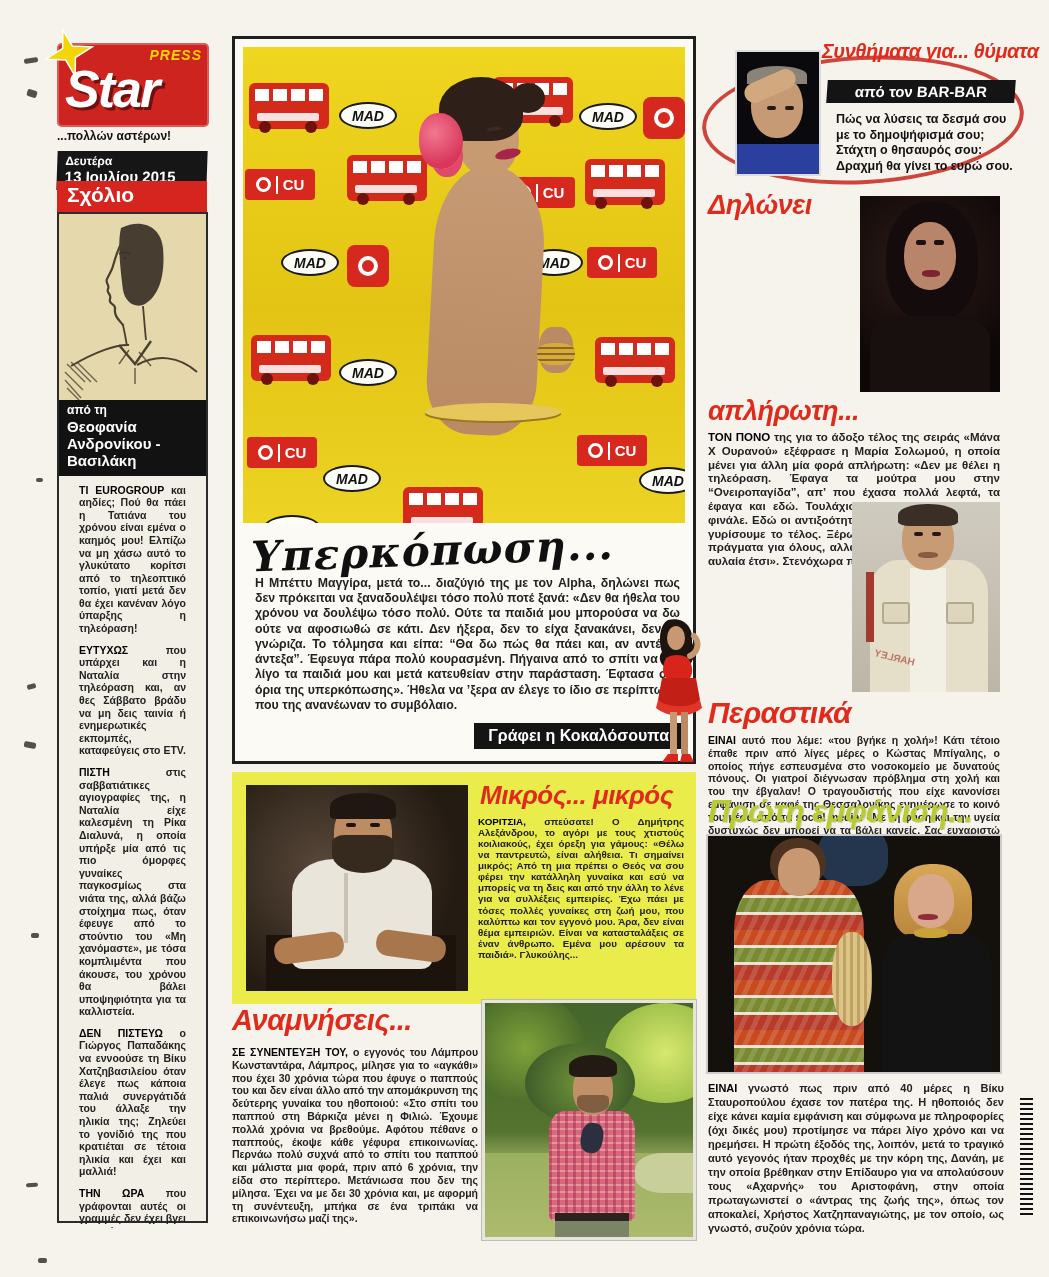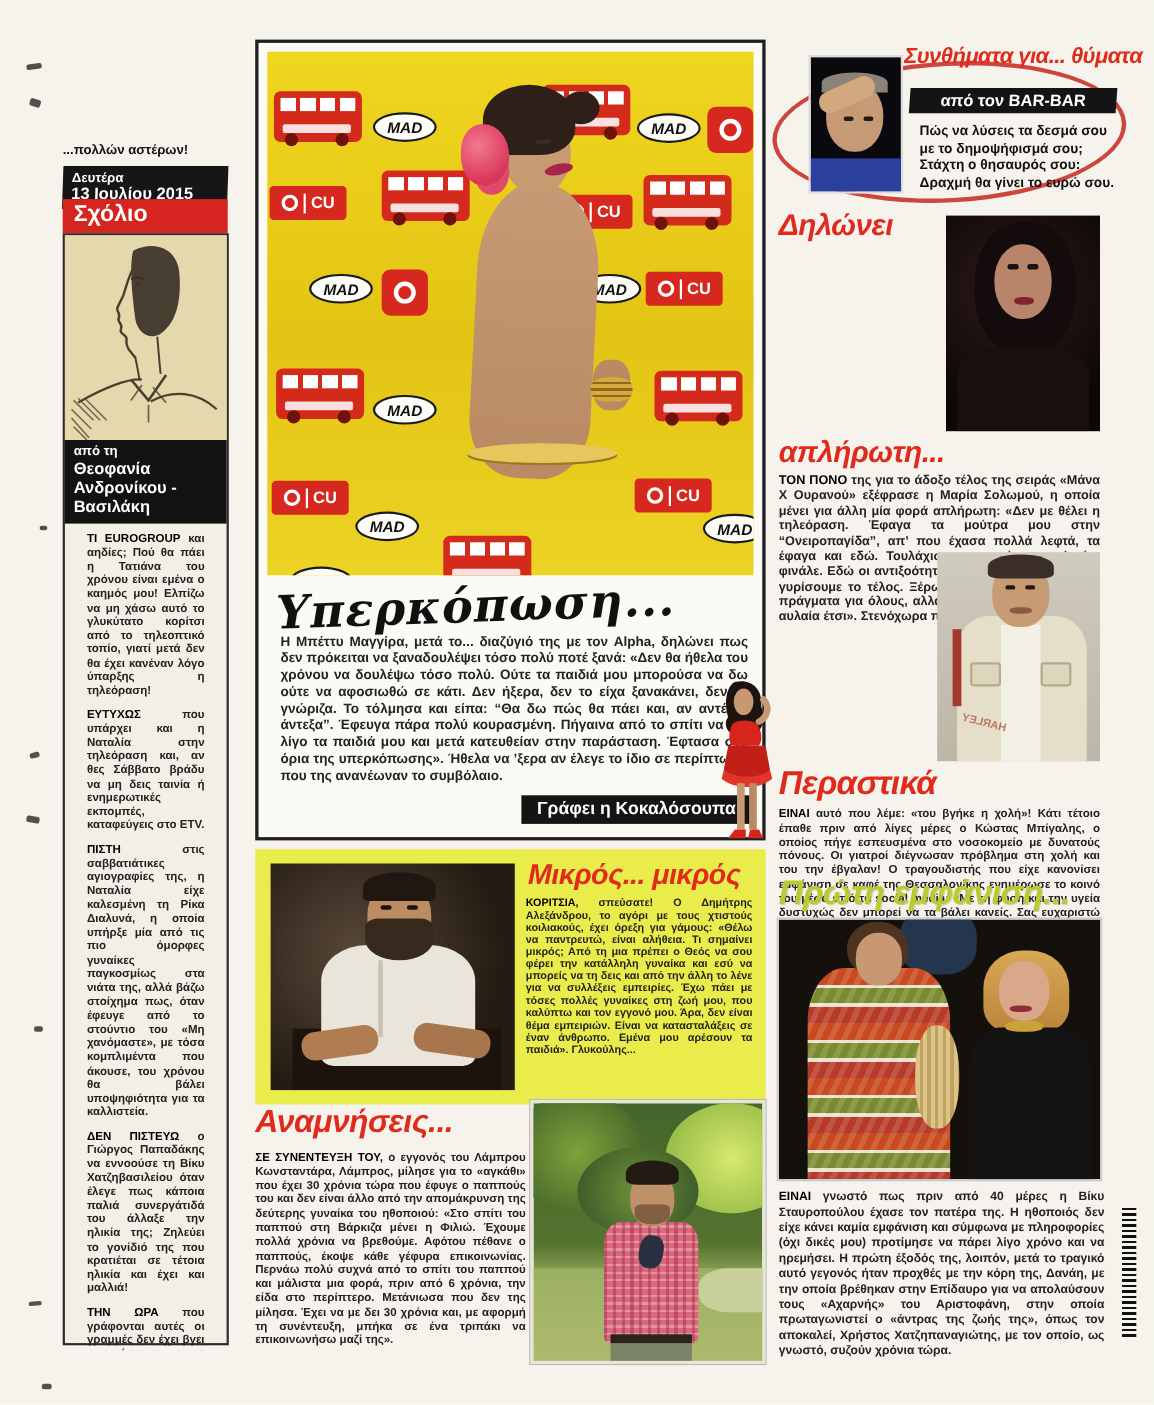--- a/index.html
+++ b/index.html
@@ -85,20 +85,27 @@
 
   <div class="speck" style="left:24px;top:58px;width:14px;height:5px;transform:rotate(-8deg)"></div>
   <div class="speck" style="left:27px;top:90px;width:10px;height:7px;transform:rotate(18deg)"></div>
   <div class="speck" style="left:36px;top:478px;width:7px;height:4px"></div>
   <div class="speck" style="left:27px;top:684px;width:9px;height:5px;transform:rotate(-14deg)"></div>
   <div class="speck" style="left:24px;top:742px;width:12px;height:6px;transform:rotate(10deg)"></div>
   <div class="speck" style="left:31px;top:933px;width:8px;height:5px"></div>
   <div class="speck" style="left:26px;top:1183px;width:12px;height:4px;transform:rotate(-5deg)"></div>
   <div class="speck" style="left:38px;top:1258px;width:9px;height:5px"></div>
 
+  <div class="abs logo">
+    <svg class="abs" style="left:-14px;top:-16px;width:52px;height:52px" viewBox="0 0 52 52">
+      <polygon points="26,2 31,20 50,26 31,32 26,50 21,32 2,26 21,20" fill="#f5d504" stroke="#fff" stroke-width="1.5" transform="rotate(-15 26 26)"></polygon>
+    </svg>
+    <span class="press">PRESS</span>
+    <span class="star-word">Star</span>
+  </div>
   <div class="abs tagline">...πολλών αστέρων!</div>
   <div class="abs datebox">
     <div class="d1">Δευτέρα</div>
     <div class="d2">13 Ιουλίου 2015</div>
   </div>
 
   <div class="abs scholio-head">Σχόλιο</div>
   <div class="abs scholio-box">
     <svg class="sketch" viewBox="0 0 147 186">
       <rect width="147" height="186" fill="#e5d8ac"></rect>

